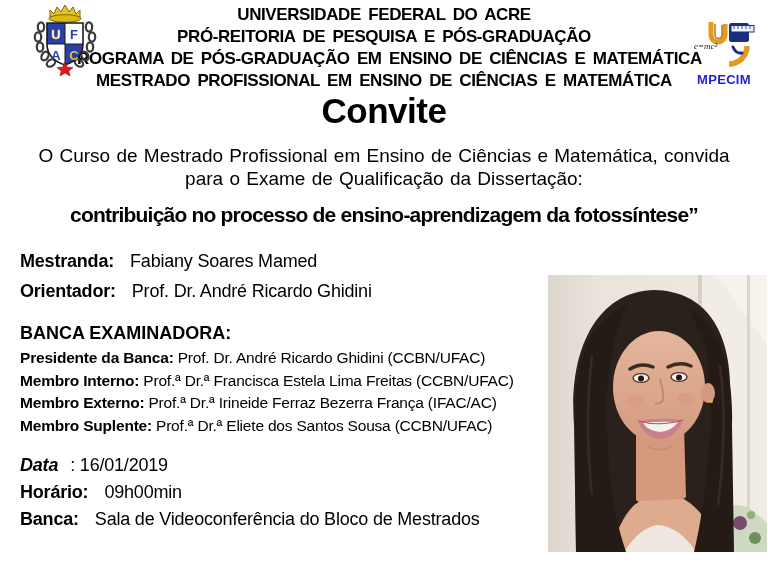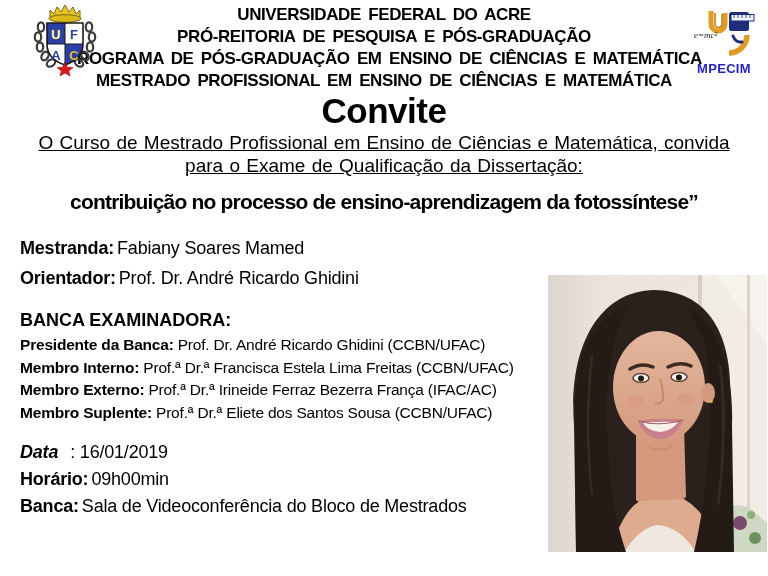--- a/index.html
+++ b/index.html
@@ -1,38 +1,38 @@
 <!DOCTYPE html>
 <html><head>
 <meta charset="utf-8">
 <style>
   html,body{margin:0;padding:0;background:#fff;}
   .page{position:relative;width:768px;height:576px;background:#ffffff;overflow:hidden;
         font-family:"Liberation Sans",sans-serif;color:#000;}
 
   
   .ufac-logo{position:absolute;left:26px;top:2px;width:78px;height:74px;}
-  .mpecim-logo{position:absolute;left:684px;top:5px;width:80px;text-align:center;}
+  .mpecim-logo{position:absolute;left:684px;top:16px;width:80px;text-align:center;}
   .mpecim-label{font-weight:bold;font-size:13px;letter-spacing:.3px;margin-top:0;}
 
   .header-lines{padding-top:4px;text-align:center;font-weight:bold;
                 font-size:17px;line-height:22px;word-spacing:3px;letter-spacing:-0.4px;}
 
   .title{ text-align:center;font-size:35px;font-weight:bold;letter-spacing:-0.5px;
           margin-top:0;line-height:38px;}
 
-  .intro{text-align:center;font-size:19px;line-height:23px;margin-top:1px;word-spacing:1px;text-decoration:underline;}
+  .intro{text-align:center;font-size:19px;line-height:23px;margin-top:14px;word-spacing:1px;}
 
   .quote{text-align:center;font-size:21px;font-weight:bold;line-height:23px;
          margin-top:13px;letter-spacing:-0.8px;}
 
   
   .info{margin:20px 0 0 20px;}
   .row-lg{font-size:18px;line-height:30px;letter-spacing:-0.2px;}
-  .lbl{font-weight:bold;margin-right:3px;}
+  .lbl{font-weight:bold;margin-right:16px;}
   .lbl.nogap{margin-right:12px;font-style:italic;}
   .banca-heading{font-size:18px;font-weight:bold;margin-top:13px;line-height:28px;}
   .banca-row{font-size:15.5px;line-height:22.5px;letter-spacing:-0.2px;}
   .banca-row .lbl{margin-right:4px;}
   .schedule{margin-top:15px;}
   .schedule .row-lg{line-height:27px;}
   .italic{}
 
   
   .photo{position:absolute;left:548px;top:275px;width:219px;height:277px;overflow:hidden;}

